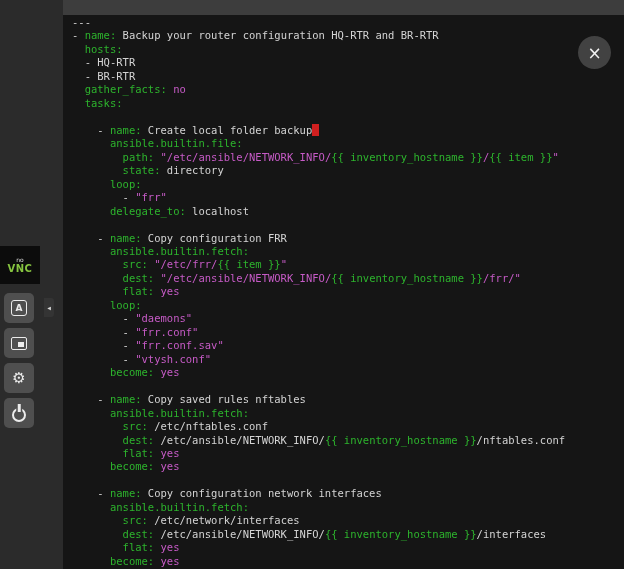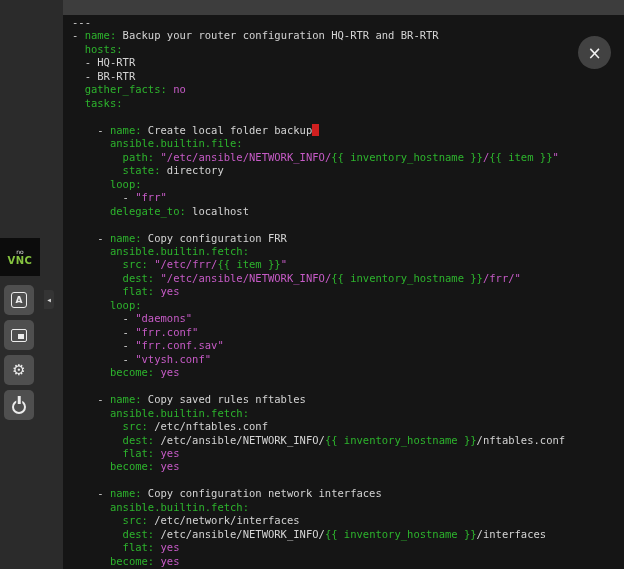--- a/index.html
+++ b/index.html
@@ -25,21 +25,21 @@
     color:var(--fg,#d4d4d4);
   }
   .line { height:13.48px; line-height:13.48px; }
   .cursor { background:var(--cursor,#d01f1f); }
   .close-btn {
     position:absolute; left:515px; top:36px; width:33px; height:33px;
     border-radius:50%; background:#424242; color:#f2f2f2;
     display:flex; align-items:center; justify-content:center;
     font-size:17px; font-family:"DejaVu Sans", sans-serif; cursor:pointer;
   }
-  .vnc-bar { position:absolute; left:0; top:238px; width:78px; height:190px; }
+  .vnc-bar { position:absolute; left:0; top:246px; width:78px; height:190px; }
   .vnc-logo {
     position:absolute; left:0; top:0; width:40px; height:38px;
     background:#0c0c0c; display:flex; flex-direction:column;
     align-items:center; justify-content:center; cursor:pointer;
   }
   .vnc-logo .no { color:#dcdcdc; font-size:6px; line-height:7px; font-family:"DejaVu Sans", sans-serif; }
   .vnc-logo .vnc { color:var(--vnc-green,#86c440); font-size:10px; font-weight:bold; letter-spacing:0.5px; font-family:"DejaVu Sans", sans-serif; }
   .vnc-handle {
     position:absolute; left:44px; top:52px; width:10px; height:19px;
     background:#343434; color:#d8d8d8; font-size:6px;

